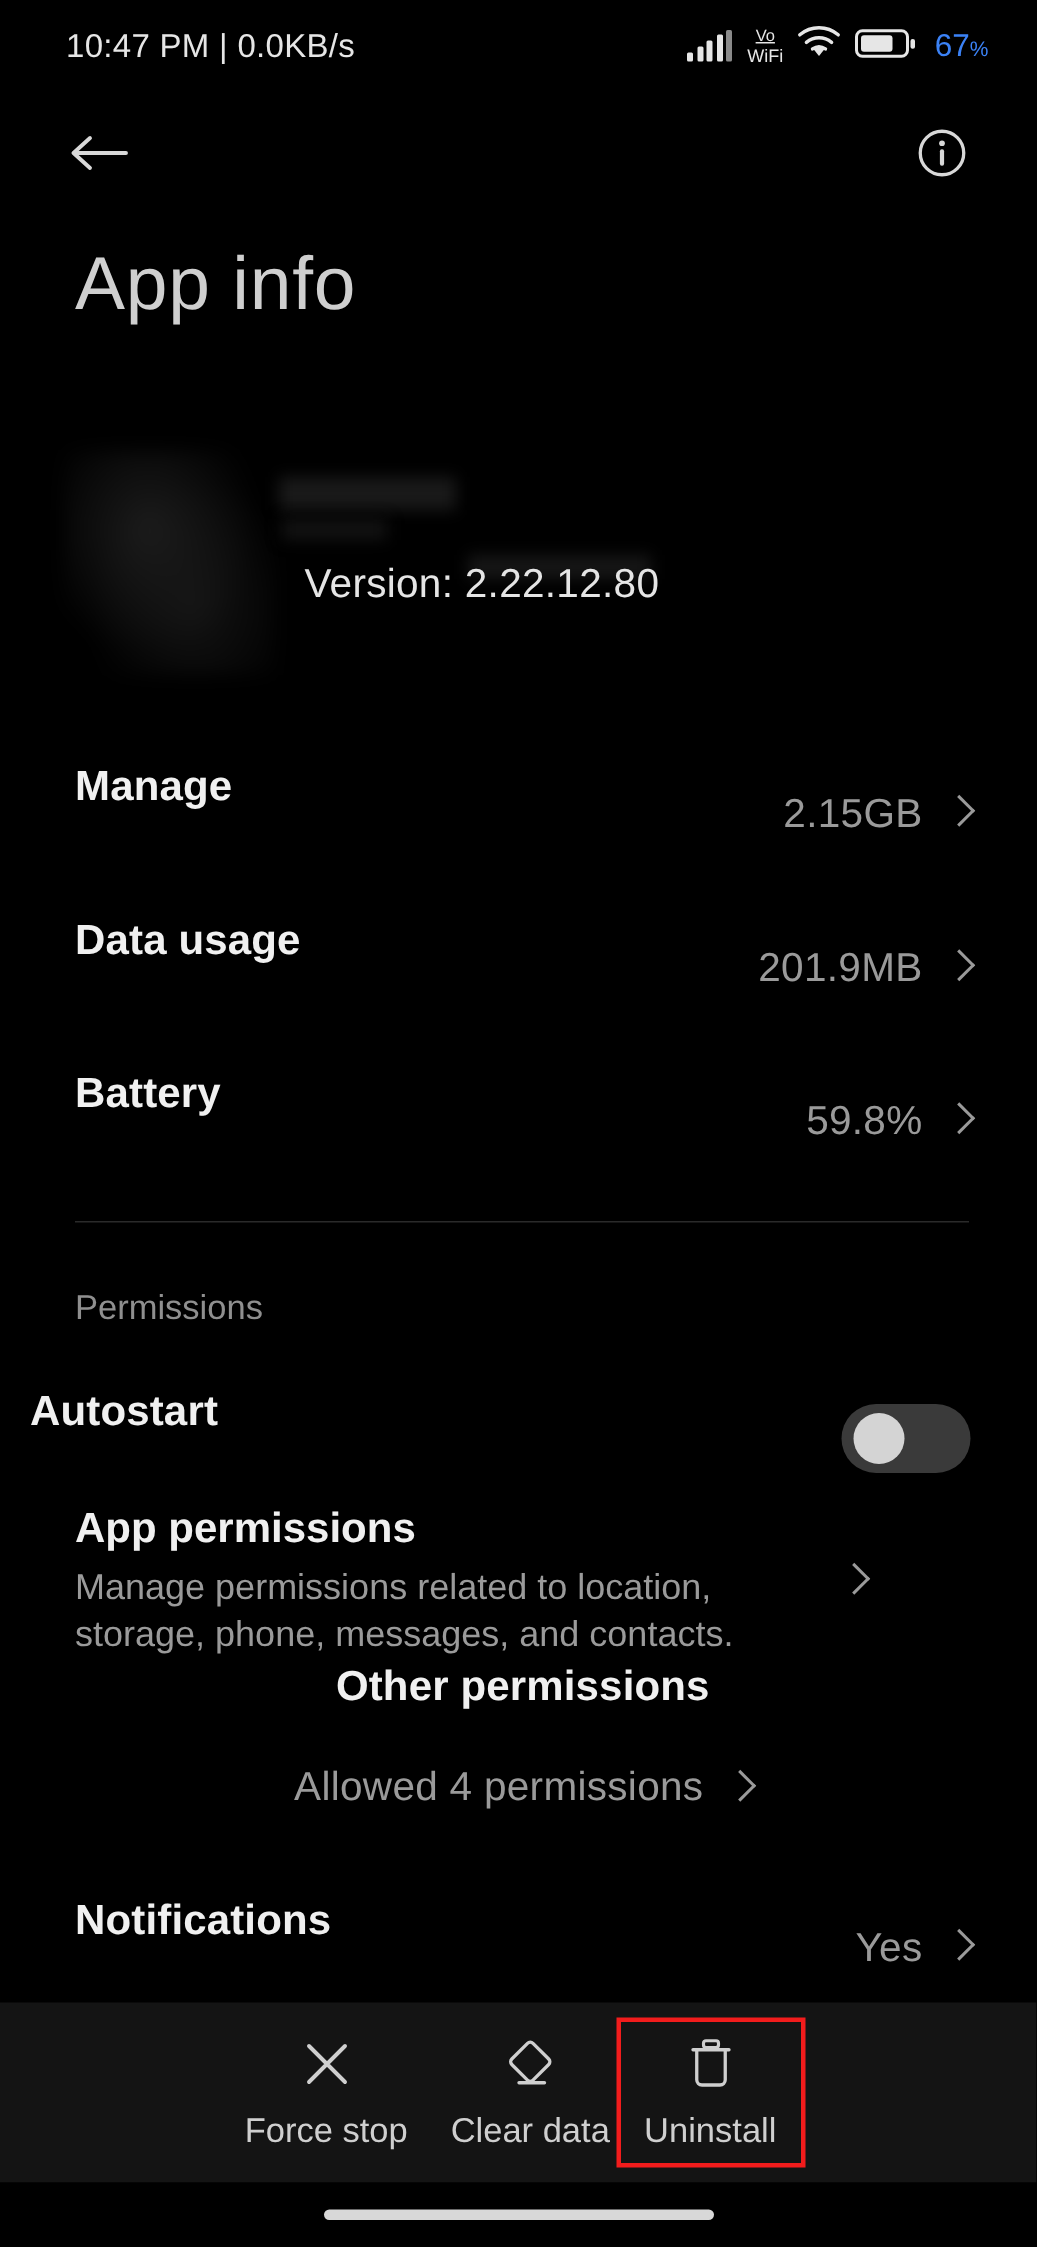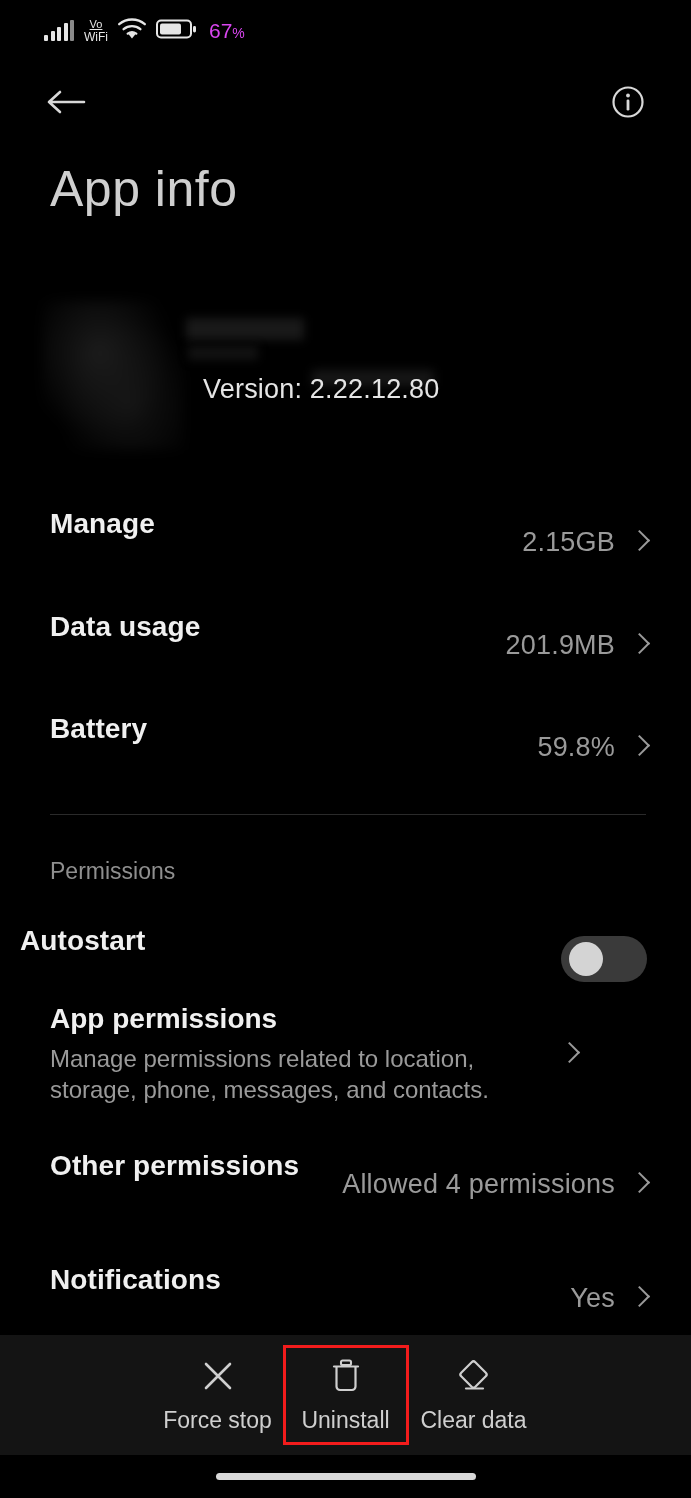--- a/index.html
+++ b/index.html
@@ -31,21 +31,21 @@
   .signal-bars i:nth-child(2){ height:10px; }
   .signal-bars i:nth-child(3){ height:14px; }
   .signal-bars i:nth-child(4){ height:18px; }
   .signal-bars i:nth-child(5){ height:21px; background:#8a8a8a; }
   .volte {
     display:flex; flex-direction:column; align-items:center;
     line-height:1; font-size:11px; color:#e6e6e6; margin-left:1px;
   }
   .volte span:first-child { font-size:11px;text-decoration:underline; }
   .volte span:last-child { font-size:12px; margin-top:1px; }
-  .batt-pct { font-size:21px; color:#d946ef; margin-left:2px; }
+  .batt-pct { font-size:21px; color:#3b82f6; margin-left:2px; }
   .batt-pct .unit { font-size:14px; }
 
   
   .topbar {
     position:absolute; top:62px; left:0;
     width:691px; height:80px;
     display:flex; align-items:center; justify-content:space-between;
     padding:0 40px 0 44px;
   }
   .icon-btn { width:46px; height:46px; display:flex; align-items:center; justify-content:center; }
@@ -171,20 +171,21 @@
   .gesture-pill {
     width:260px; height:7px; border-radius:4px; background:#d8d8d8;
   }
 </style>
 </head>
 <body>
 
 <div class="screen">
 
   <div class="status-bar">
+    <div class="status-left">10:47 PM | 0.0KB/s</div>
     <div class="status-right">
       <span class="signal-bars">
         <i></i>
           <i></i>
           <i></i>
           <i></i>
           <i></i>
       </span>
       <span class="volte">
         <span>Vo</span>
@@ -272,21 +273,21 @@
   </div>
 
   <div class="perm-block">
     <span class="perm-text">
       <span class="perm-title" style="display:block;">App permissions</span>
       <span class="perm-desc" style="display:block;">Manage permissions related to location, storage, phone, messages, and contacts.</span>
     </span>
     <span class="chev"></span>
   </div>
 
-  <div class="row" style="top:1140px;height:52px;">
+  <div class="row" style="top:1108px;height:52px;flex-direction:column;">
     <span class="row-title">Other permissions</span>
     <span class="row-right">
       <span class="row-value">Allowed 4 permissions</span>
       <span class="chev"></span>
     </span>
   </div>
 
   <div class="row" style="top:1254px;height:52px;">
     <span class="row-title">Notifications</span>
     <span class="row-right">
@@ -297,42 +298,42 @@
 
   <div class="bottom-bar">
 
     <div class="action a-force">
       <span class="ico">
         <svg width="36" height="36" viewBox="0 0 36 36">
           <path d="M6 6l24 24M30 6L6 30" stroke="#cfcfcf" stroke-width="2.6" stroke-linecap="round"></path>
         </svg>
       </span>
       <span class="lbl">Force stop</span>
+    </div>
+
+    <div class="action a-clear">
+      <span class="ico">
+        <svg width="38" height="36" viewBox="0 0 38 36">
+          <rect x="8.5" y="6.5" width="20" height="20" rx="2.6" stroke="#cfcfcf" stroke-width="2.2" fill="none" transform="rotate(45 18.5 16.5)"></rect>
+          <path d="M11 30.5h17" stroke="#cfcfcf" stroke-width="2.2" stroke-linecap="round"></path>
+        </svg>
+      </span>
+      <span class="lbl">Clear data</span>
     </div>
 
     <div class="action highlight">
       <span class="ico">
         <svg width="34" height="36" viewBox="0 0 34 36">
           <rect x="12" y="2.5" width="10" height="4.5" rx="1.6" stroke="#cfcfcf" stroke-width="2.1" fill="none"></rect>
           <path d="M5 8.5h24" stroke="#cfcfcf" stroke-width="2.2" stroke-linecap="round"></path>
           <path d="M7.5 8.5v20a3.5 3.5 0 0 0 3.5 3.5h12a3.5 3.5 0 0 0 3.5-3.5v-20" stroke="#cfcfcf" stroke-width="2.2" fill="none" stroke-linejoin="round"></path>
         </svg>
       </span>
       <span class="lbl">Uninstall</span>
     </div>
 
-    <div class="action a-clear">
-      <span class="ico">
-        <svg width="38" height="36" viewBox="0 0 38 36">
-          <rect x="8.5" y="6.5" width="20" height="20" rx="2.6" stroke="#cfcfcf" stroke-width="2.2" fill="none" transform="rotate(45 18.5 16.5)"></rect>
-          <path d="M11 30.5h17" stroke="#cfcfcf" stroke-width="2.2" stroke-linecap="round"></path>
-        </svg>
-      </span>
-      <span class="lbl">Clear data</span>
-    </div>
-
   </div>
 
   <div class="gesture-bar">
     <div class="gesture-pill"></div>
   </div>
 
 </div>
 
 </body></html>

